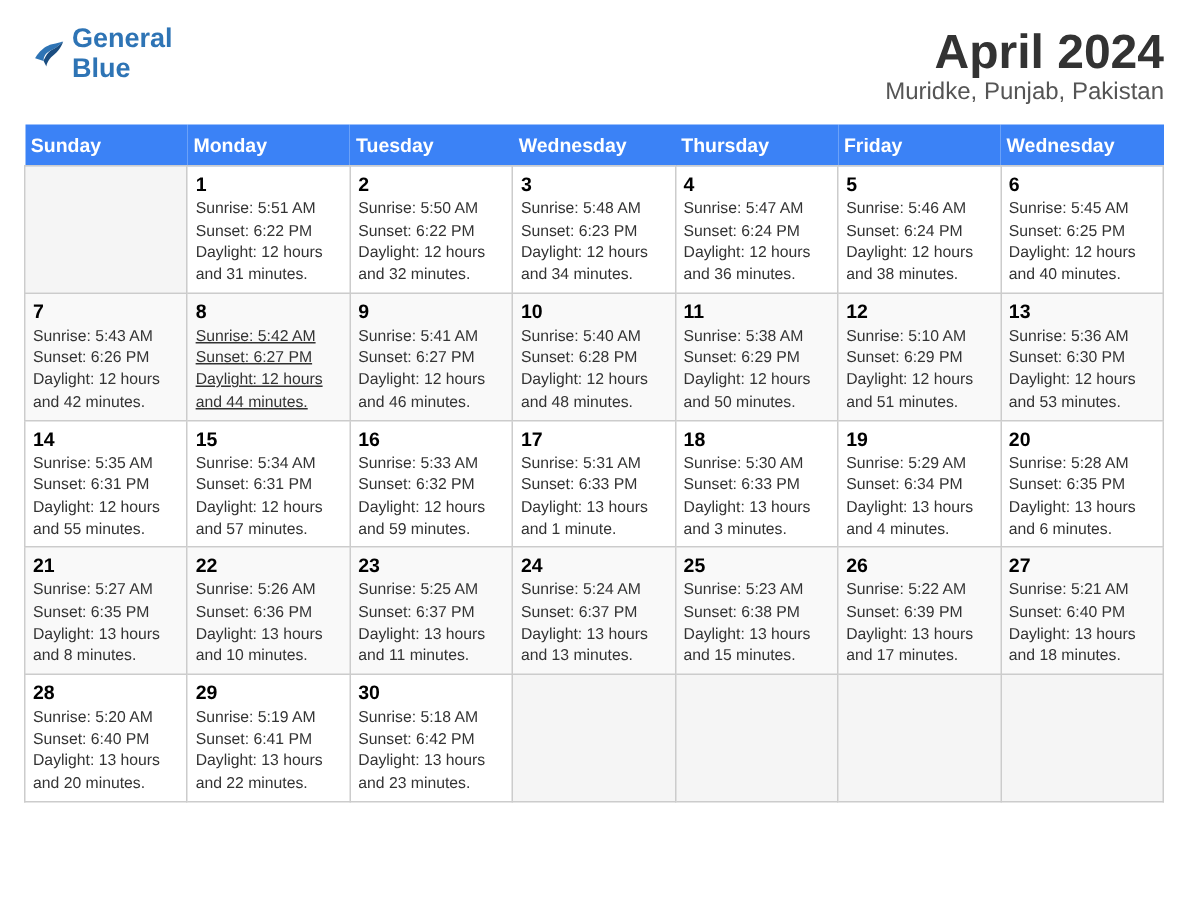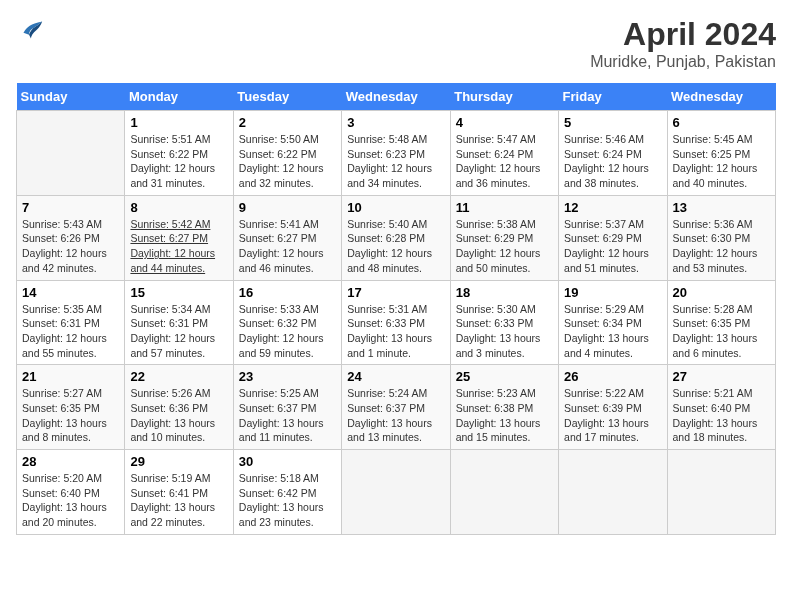--- a/index.html
+++ b/index.html
@@ -88,20 +88,24 @@
   </style>
 </head>
 <body>
 
 <div class="header-area">
   <div class="logo">
     <svg class="logo-bird" viewBox="0 0 30 30">
       <path d="M8 18 C8 18 12 10 20 8 C28 6 28 6 28 6 C28 6 24 10 20 12 C16 14 14 16 14 20 Z" fill="#2e74b5"></path>
       <path d="M14 20 C14 20 16 14 20 12 C24 10 28 6 28 6 C28 6 26 12 22 15 C18 18 16 22 16 24 Z" fill="#1a4d80"></path>
     </svg>
+    <div class="logo-text">
+      <div><span>General</span></div>
+      <div><span>Blue</span></div>
+    </div>
   </div>
   <div class="title-area">
     <div class="main-title">April 2024</div>
     <div class="subtitle">Muridke, Punjab, Pakistan</div>
   </div>
 </div>
 
 <table>
   <thead>
     <tr>
@@ -191,21 +195,21 @@
         </td>
         <td>
           <span class="day-num">11</span>
           <div class="day-detail" style="white-space: pre-line;">Sunrise: 5:38 AM
 Sunset: 6:29 PM
 Daylight: 12 hours
 and 50 minutes.</div>
         </td>
         <td>
           <span class="day-num">12</span>
-          <div class="day-detail" style="white-space: pre-line;">Sunrise: 5:37 AM
+          <div class="day-detail" style="white-space: pre-line;">Sunrise: 5:10 AM
 Sunset: 6:29 PM
 Daylight: 12 hours
 and 51 minutes.</div>
         </td>
         <td>
           <span class="day-num">13</span>
           <div class="day-detail" style="white-space: pre-line;">Sunrise: 5:36 AM
 Sunset: 6:30 PM
 Daylight: 12 hours
 and 53 minutes.</div>

